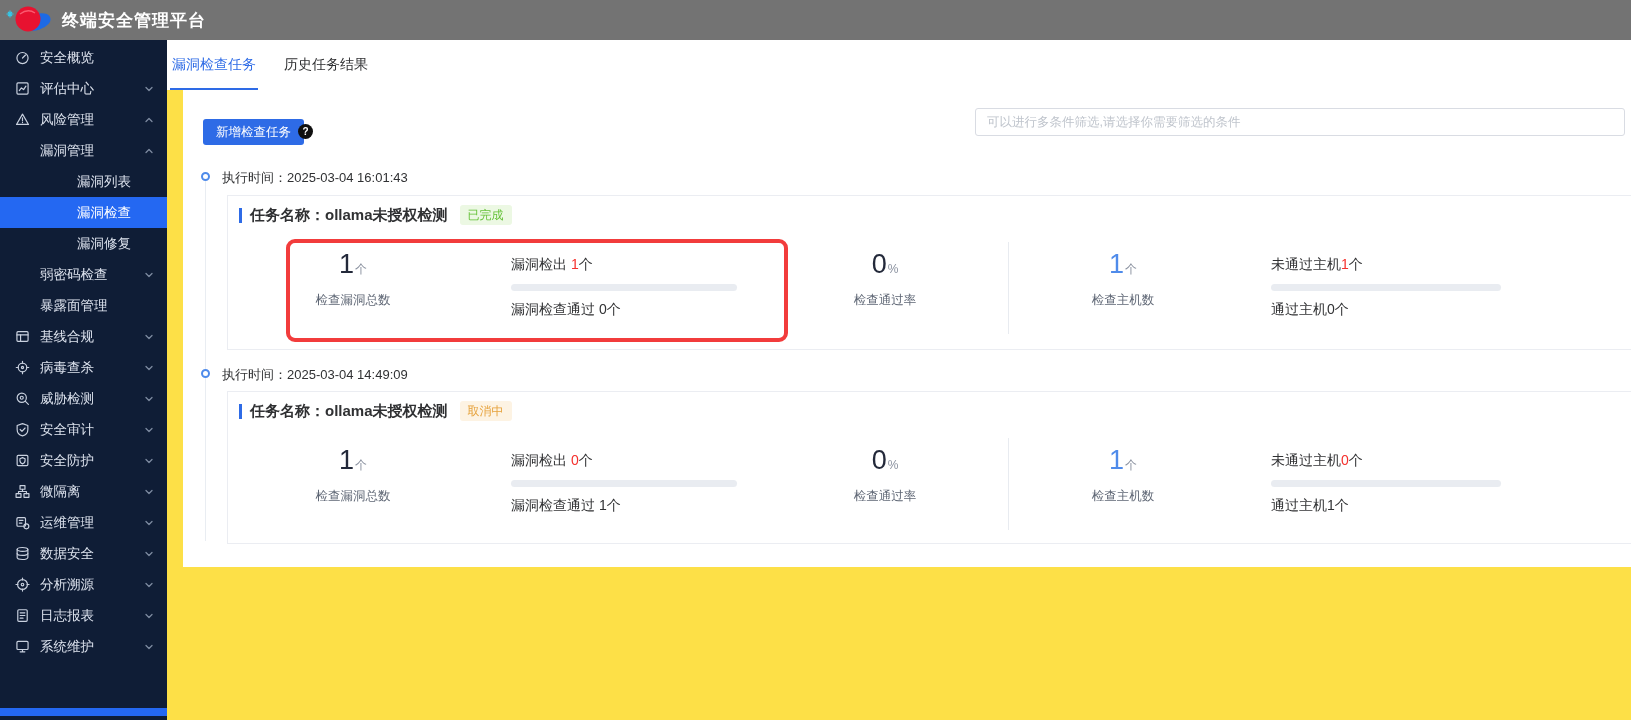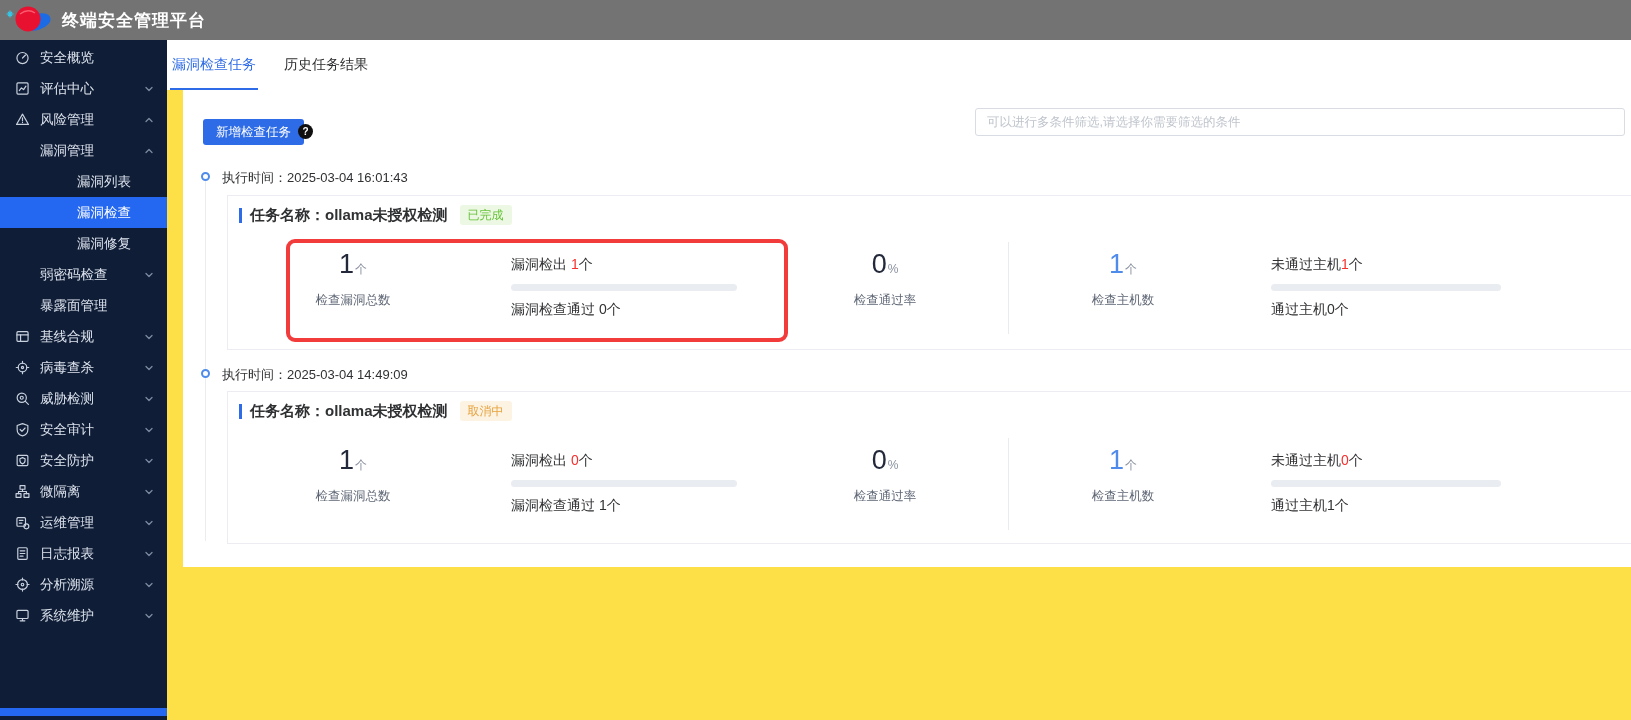--- a/index.html
+++ b/index.html
@@ -258,45 +258,60 @@
           </svg>
       </span>
       <span class="lb">运维管理</span>
       <span class="chev">
           <svg width="10" height="10" viewBox="0 0 10 10">
             <path d="M2 3.5 L5 6.5 L8 3.5"></path>
           </svg>
         </span>
     </div>
 
-
-    <div class="nav-item">
-      <span class="ic">
-        <svg width="15" height="15" viewBox="0 0 14 14">
-            <rect x="2.6" y="1.6" width="8.8" height="10.8" rx="1"></rect>
-            <path d="M4.8 4.5 H9.2 M4.8 7 H9.2 M4.8 9.5 H7.5"></path>
-          </svg>
-      </span>
-      <span class="lb">日志报表</span>
+    <div class="nav-item">
+      <span class="ic">
+        <svg width="15" height="15" viewBox="0 0 14 14">
+            <ellipse cx="7" cy="3.2" rx="5" ry="1.8"></ellipse>
+            <path d="M2 3.2 V10.8 C2 11.8 4.2 12.6 7 12.6 C9.8 12.6 12 11.8 12 10.8 V3.2"></path>
+            <path d="M2 7 C2 8 4.2 8.8 7 8.8 C9.8 8.8 12 8 12 7"></path>
+          </svg>
+      </span>
+      <span class="lb">数据安全</span>
       <span class="chev">
           <svg width="10" height="10" viewBox="0 0 10 10">
             <path d="M2 3.5 L5 6.5 L8 3.5"></path>
           </svg>
         </span>
     </div>
 
     <div class="nav-item">
       <span class="ic">
         <svg width="15" height="15" viewBox="0 0 14 14">
             <circle cx="7" cy="7" r="4.6"></circle>
             <circle cx="7" cy="7" r="1.2"></circle>
             <path d="M7 0.9 V2.8 M7 11.2 V13.1 M0.9 7 H2.8 M11.2 7 H13.1"></path>
           </svg>
       </span>
       <span class="lb">分析溯源</span>
+      <span class="chev">
+          <svg width="10" height="10" viewBox="0 0 10 10">
+            <path d="M2 3.5 L5 6.5 L8 3.5"></path>
+          </svg>
+        </span>
+    </div>
+
+    <div class="nav-item">
+      <span class="ic">
+        <svg width="15" height="15" viewBox="0 0 14 14">
+            <rect x="2.6" y="1.6" width="8.8" height="10.8" rx="1"></rect>
+            <path d="M4.8 4.5 H9.2 M4.8 7 H9.2 M4.8 9.5 H7.5"></path>
+          </svg>
+      </span>
+      <span class="lb">日志报表</span>
       <span class="chev">
           <svg width="10" height="10" viewBox="0 0 10 10">
             <path d="M2 3.5 L5 6.5 L8 3.5"></path>
           </svg>
         </span>
     </div>
 
     <div class="nav-item">
       <span class="ic">
         <svg width="15" height="15" viewBox="0 0 14 14">

